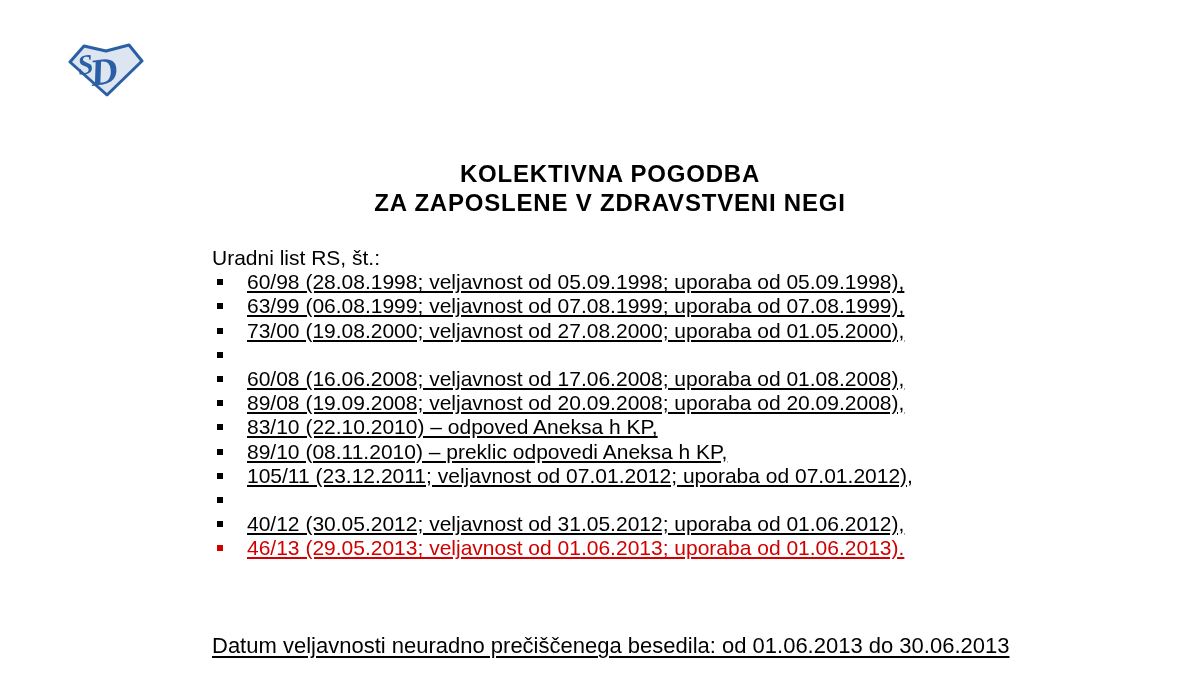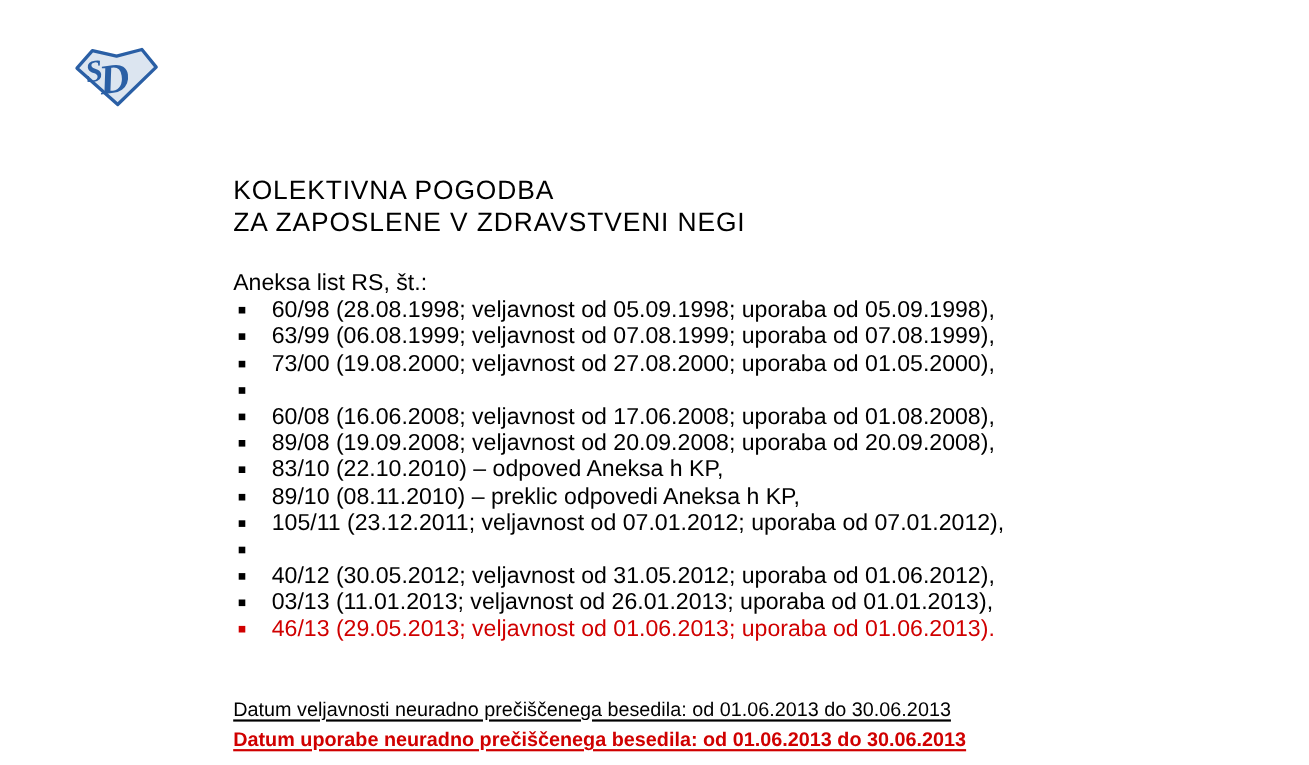--- a/index.html
+++ b/index.html
@@ -18,43 +18,43 @@
   }
   .page{position:relative;width:1190px;height:695px;background:var(--bg);}
 
   
   .logo{position:absolute;left:68px;top:42px;width:76px;height:56px;}
   .logo svg{display:block;width:100%;height:100%;}
 
   
   .title-block{
     position:absolute;left:212px;top:159px;width:796px;
-    font-weight:normal;font-size:24px;line-height:29px;
+    text-align:center;font-weight:bold;font-size:24px;line-height:29px;
     letter-spacing:0.8px;color:var(--text);white-space:nowrap;
   }
 
   
   .list-block{
     position:absolute;left:212px;top:246px;width:840px;
     font-size:21px;line-height:24.2px;white-space:nowrap;
   }
   .list-heading{height:24.2px;}
   .list-item{display:flex;align-items:flex-start;height:24.2px;}
   .bullet{
     flex:0 0 auto;width:6px;height:6px;background:var(--text);
     margin:9px 0 0 5px;
   }
-  .item-text{margin-left:24px;}
+  .item-text{margin-left:24px;text-decoration:underline;}
   .list-item.highlight{color:var(--red);}
   .list-item.highlight .bullet{background:var(--red);}
 
   
   .footer-block{
     position:absolute;left:212px;top:632px;
-    font-size:18px;line-height:27px;white-space:nowrap;
+    font-size:22px;line-height:27px;white-space:nowrap;
   }
   .footer-line{
     text-decoration:underline;
     text-decoration-thickness:2px;
     text-underline-offset:3px;
   }
   .footer-line.red{color:var(--red);font-weight:bold;}
 </style>
 </head>
 <body>
@@ -68,21 +68,21 @@
       <text x="24" y="44" font-family="Liberation Serif, serif" font-size="38" font-style="italic" font-weight="bold" fill="#2a5fa5" transform="rotate(-8 24 44)">D</text>
     </svg>
   </div>
 
   <div class="title-block">
     <div>KOLEKTIVNA POGODBA</div>
     <div>ZA ZAPOSLENE V ZDRAVSTVENI NEGI</div>
   </div>
 
   <div class="list-block">
-    <div class="list-heading">Aneksa list RS, št.:</div>
+    <div class="list-heading">Uradni list RS, št.:</div>
     <div id="list-items">
         <div class="list-item">
           <span class="bullet"></span>
           <span class="item-text">60/98 (28.08.1998; veljavnost od 05.09.1998; uporaba od 05.09.1998),</span>
         </div>
         <div class="list-item">
           <span class="bullet"></span>
           <span class="item-text">63/99 (06.08.1999; veljavnost od 07.08.1999; uporaba od 07.08.1999),</span>
         </div>
         <div class="list-item">
@@ -112,29 +112,24 @@
           <span class="bullet"></span>
           <span class="item-text">105/11 (23.12.2011; veljavnost od 07.01.2012; uporaba od 07.01.2012),</span>
         </div>
         <div class="list-item">
           <span class="bullet"></span>
         </div>
         <div class="list-item">
           <span class="bullet"></span>
           <span class="item-text">40/12 (30.05.2012; veljavnost od 31.05.2012; uporaba od 01.06.2012),</span>
         </div>
-        <div class="list-item">
-          <span class="bullet"></span>
-          <span class="item-text">03/13 (11.01.2013; veljavnost od 26.01.2013; uporaba od 01.01.2013),</span>
-        </div>
         <div class="list-item highlight">
           <span class="bullet"></span>
           <span class="item-text">46/13 (29.05.2013; veljavnost od 01.06.2013; uporaba od 01.06.2013).</span>
         </div>
       </div>
   </div>
 
   <div class="footer-block">
     <div class="footer-line black">Datum veljavnosti neuradno prečiščenega besedila: od 01.06.2013 do 30.06.2013</div>
-    <div class="footer-line red">Datum uporabe neuradno prečiščenega besedila: od 01.06.2013 do 30.06.2013</div>
   </div>
 
 </div>
 
 </body></html>

